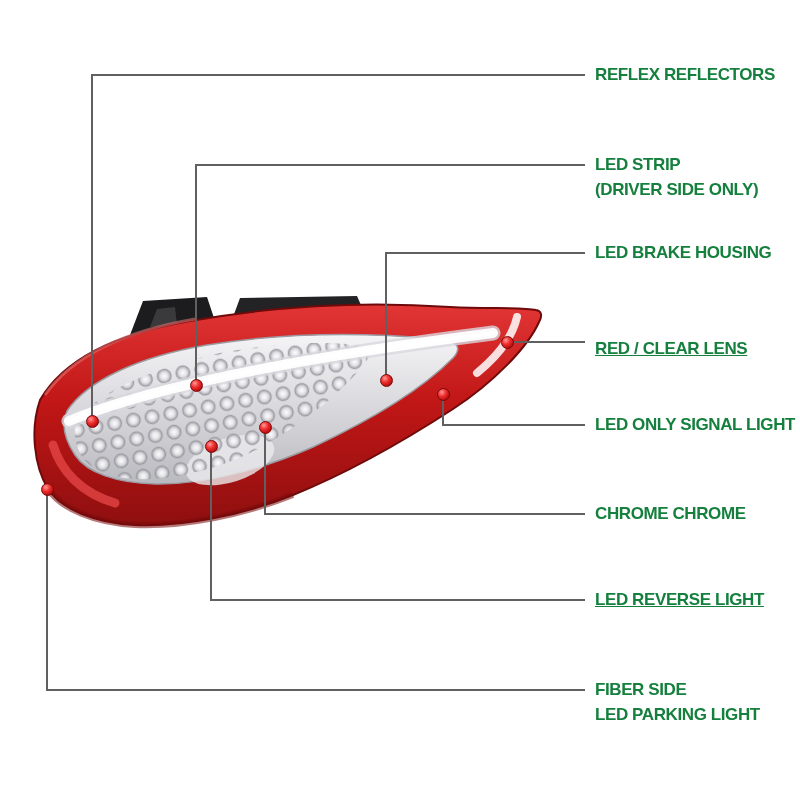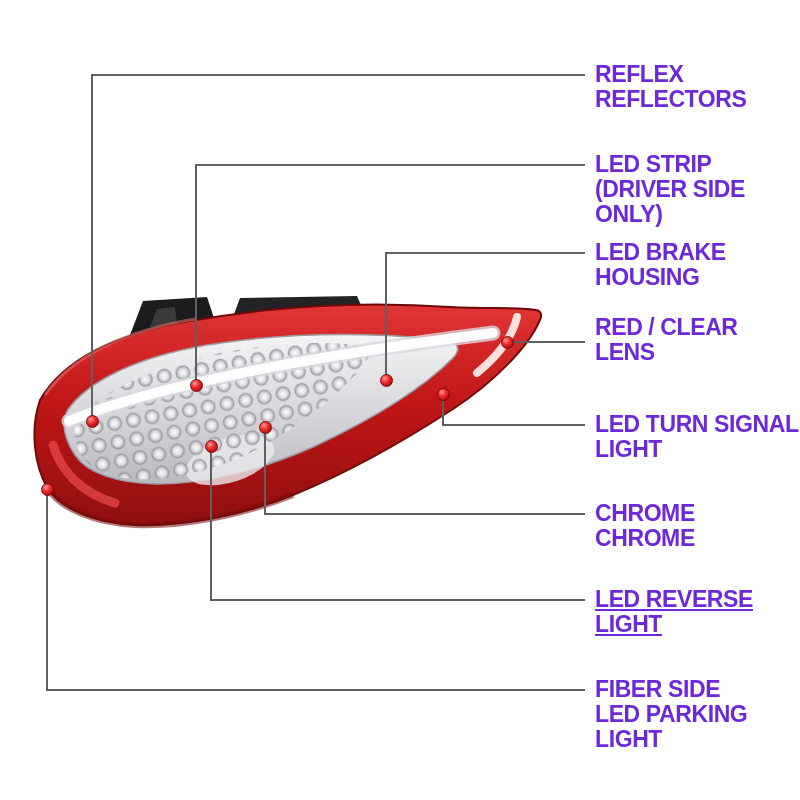--- a/index.html
+++ b/index.html
@@ -12,21 +12,21 @@
   }
   .callout .h-line{height:2px;}
   .callout .v-line{width:2px;}
   .callout .dot{
     position:absolute;width:13px;height:13px;border-radius:50%;z-index:4;
     background:radial-gradient(circle at 35% 30%, #ff9a9a 0%, #f03030 38%, #c01010 72%, #8c0a0a 100%);
     border:1px solid #7a0808;box-sizing:border-box;
   }
   .callout .label{
     position:absolute;z-index:3;
-    font-size:23px;font-weight:700;color:#6d28d9;letter-spacing:-0.4px;
+    font-size:17px;font-weight:700;color:#15803d;letter-spacing:-0.4px;
     line-height:25px;white-space:pre-line;
   }
   .light-svg{position:absolute;left:25px;top:295px;width:520px;height:245px;z-index:1;}
 </style>
 </head>
 <body>
 
 <div class="stage">
 
   <svg class="light-svg" viewBox="0 0 520 245">
@@ -94,28 +94,28 @@
   <div class="callout">
     <div class="h-line" style="left:385px;top:252px;width:200px;"></div>
     <div class="v-line" style="left:385px;top:252px;height:128px;"></div>
     <div class="dot" style="left:380px;top:374px;"></div>
     <div class="label" style="left:595px;top:240px;">LED BRAKE HOUSING</div>
   </div>
 
   <div class="callout">
     <div class="h-line" style="left:507px;top:341px;width:78px;"></div>
     <div class="dot" style="left:501px;top:336px;"></div>
-    <div class="label" style="left:595px;top:315px;">RED / CLEAR LENS</div>
+    <div class="label" style="left:595px;top:336px;text-decoration:underline;">RED / CLEAR LENS</div>
   </div>
 
   <div class="callout">
     <div class="v-line" style="left:442px;top:394px;height:31px;"></div>
     <div class="h-line" style="left:442px;top:424px;width:143px;"></div>
     <div class="dot" style="left:437px;top:388px;"></div>
-    <div class="label" style="left:595px;top:412px;">LED TURN SIGNAL LIGHT</div>
+    <div class="label" style="left:595px;top:412px;">LED ONLY SIGNAL LIGHT</div>
   </div>
 
   <div class="callout">
     <div class="v-line" style="left:264px;top:427px;height:87px;"></div>
     <div class="h-line" style="left:264px;top:513px;width:321px;"></div>
     <div class="dot" style="left:259px;top:421px;"></div>
     <div class="label" style="left:595px;top:501px;">CHROME CHROME</div>
   </div>
 
   <div class="callout">

